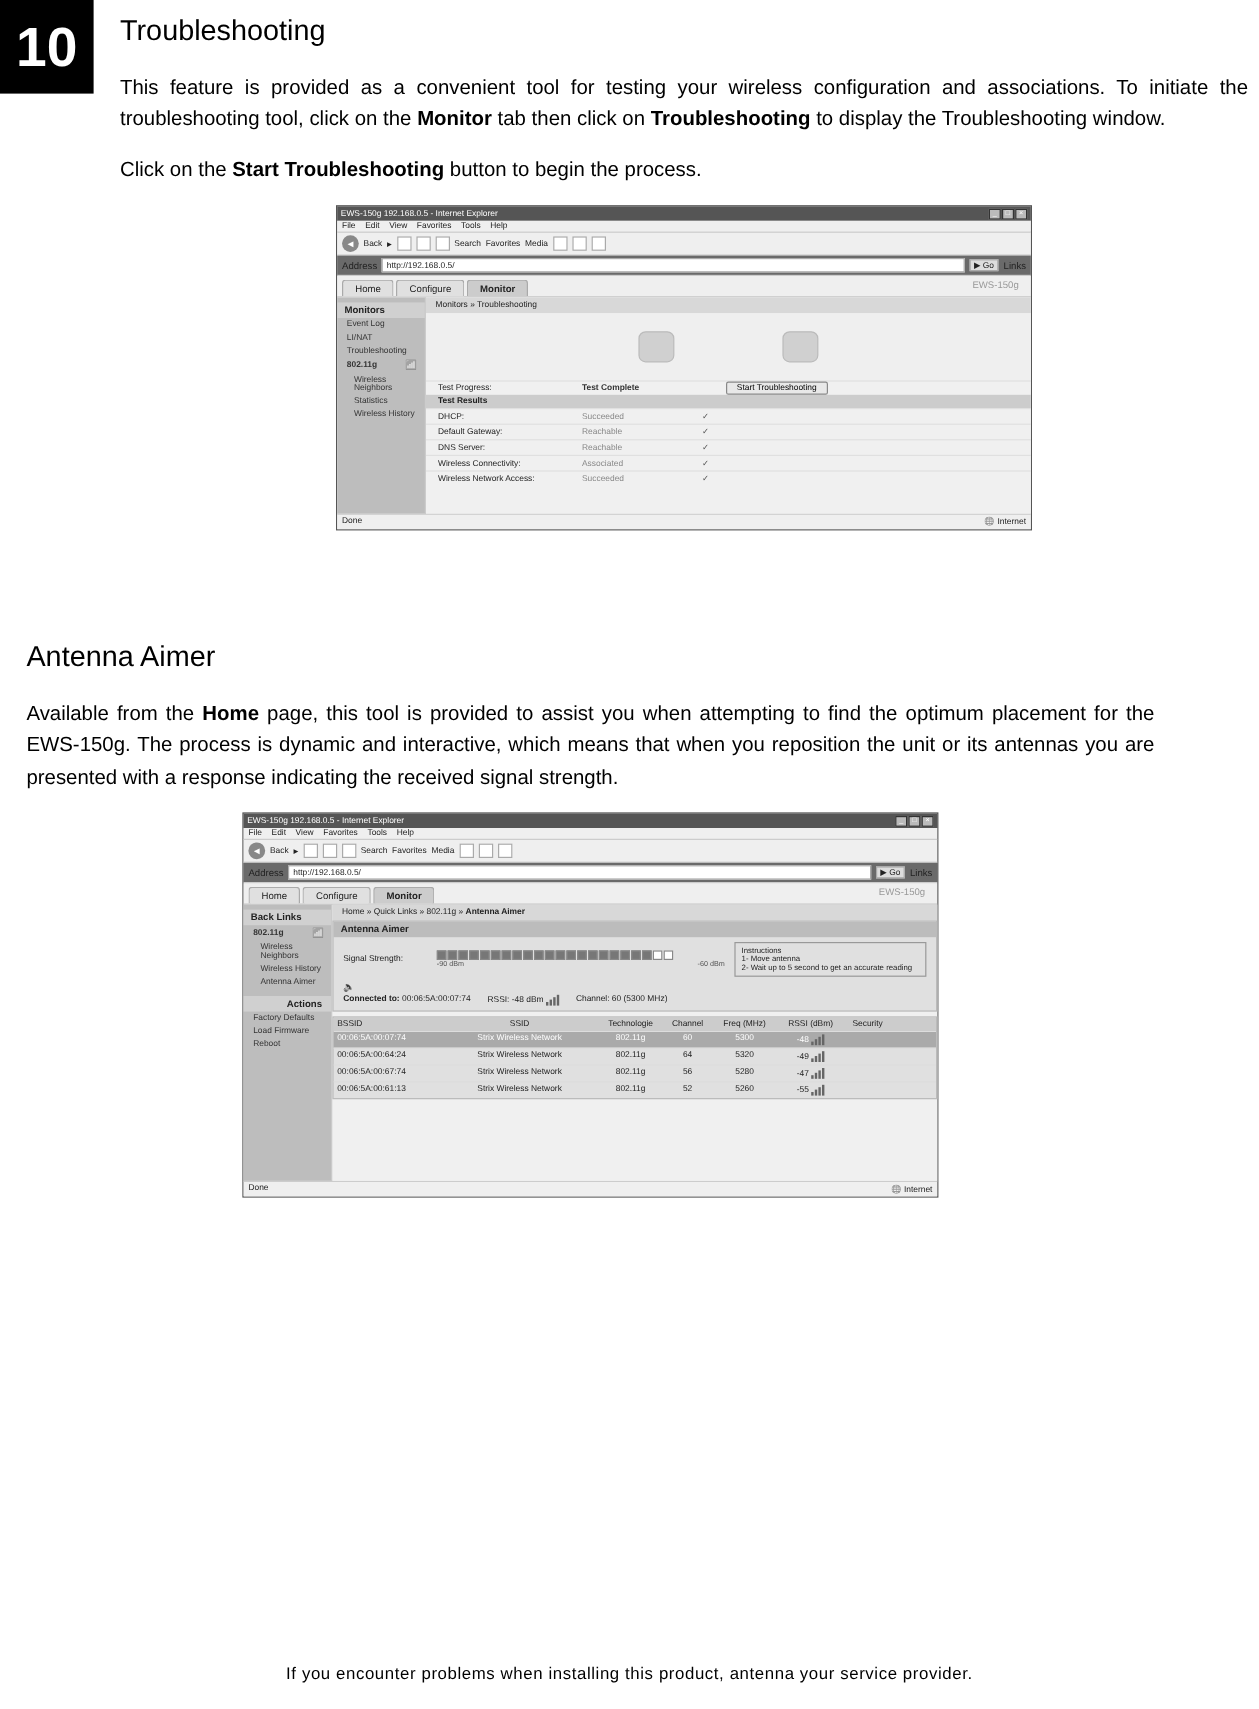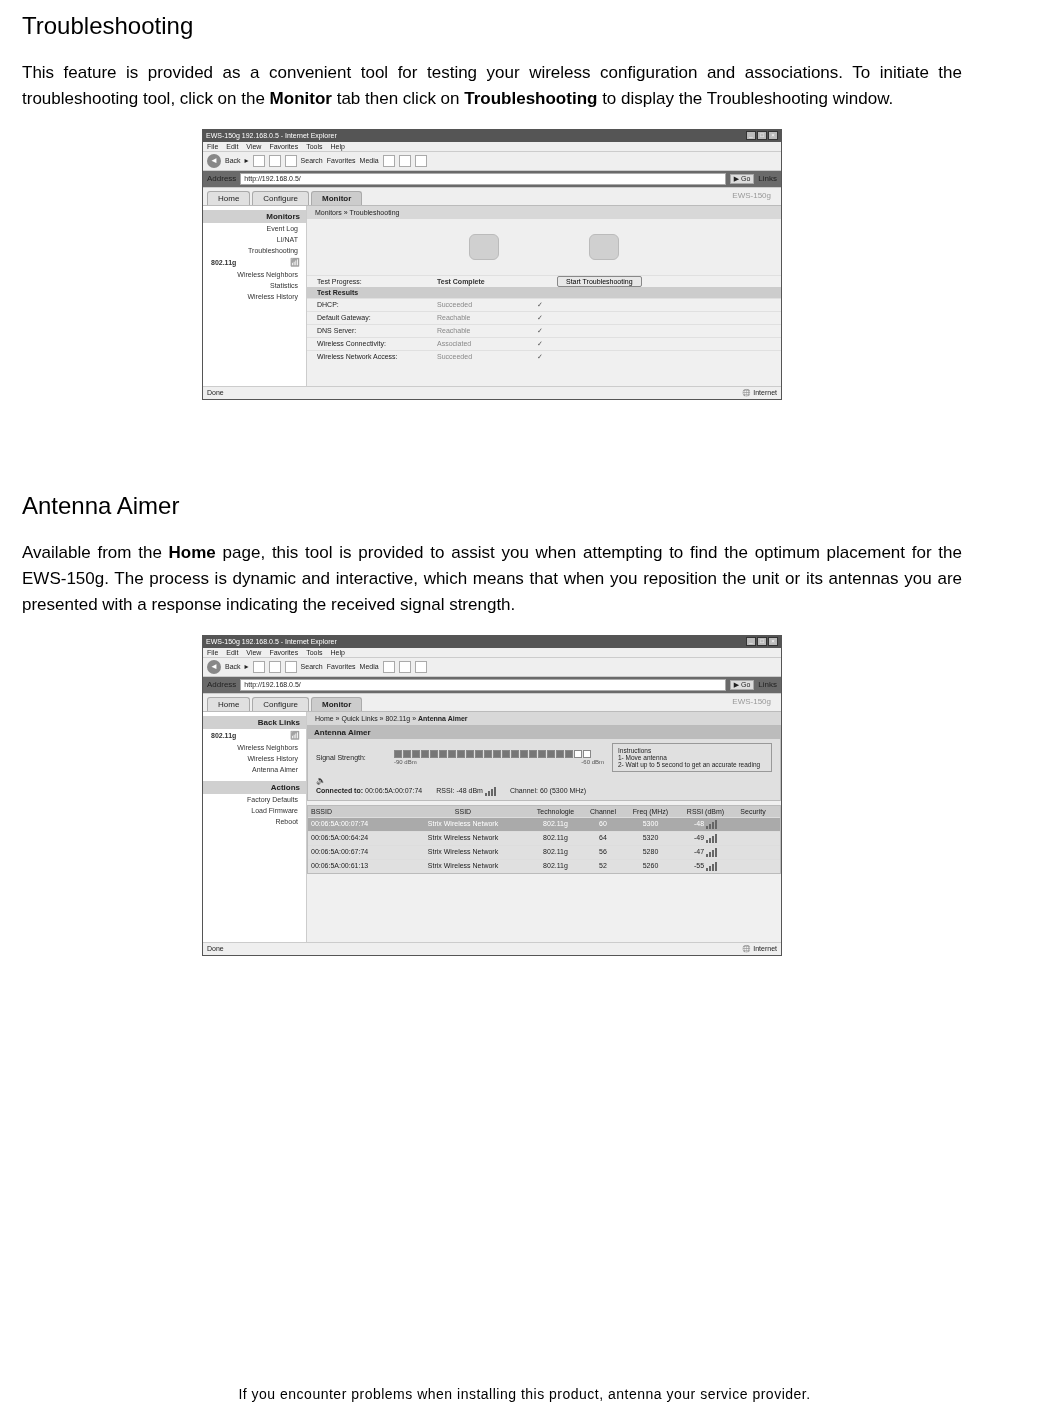--- a/index.html
+++ b/index.html
@@ -49,21 +49,21 @@
   .ie-icon { width:12px; height:12px; border:1px solid #aaa; background:#fff; display:inline-block; }
   .ie-tool-text { font-size:7px; }
   .ie-addressbar { background:#4d7c0f; padding:2px 4px; display:flex; align-items:center; gap:4px; border-bottom:1px solid #ccc; }
   .ie-addr-field { flex:1; height:12px; background:#fff; border:1px solid #aaa; font-size:7px; padding:0 3px; display:flex; align-items:center; }
   .ie-go { font-size:7px; padding:0 3px; border:1px solid #aaa; background:#ddd; }
   .navtabs { background:#efefef; display:flex; gap:0; padding:3px 4px 0 4px; border-bottom:1px solid #bbb; }
   .navtab { padding:2px 10px; border:1px solid #aaa; border-bottom:none; background:#e0e0e0; font-size:8px; margin-right:2px; border-radius:3px 3px 0 0; }
   .navtab.active { background:#ccc; font-weight:bold; }
   .content-area { display:flex; min-height:180px; background:#ededed; }
   .content-area.aimer { min-height:230px; }
-  .sidebar { width:104px; background:#ffffff; border-right:1px solid #ccc; padding:4px 0;text-align:right; }
+  .sidebar { width:74px; background:#c4b5fd; border-right:1px solid #ccc; padding:4px 0; }
   .side-head { font-weight:bold; font-size:8px; padding:2px 6px; background:#d0d0d0; }
   .side-link { font-size:7px; padding:2px 8px; color:#333; }
   .side-link.active { font-weight:bold; }
   .side-link.sub { padding-left:14px; }
   .side-wifi { display:flex; justify-content:space-between; align-items:center; padding-right:6px; }
   .sig-icon { font-size:8px; color:#666; }
   .main-pane { flex:1; padding:0; background:#f0f0f0; position:relative; }
   .breadcrumb { font-size:7px; padding:3px 8px; background:#d8d8d8; }
   .ts-images { height:56px; display:flex; align-items:center; justify-content:center; gap:90px; background:#efefef; }
   .globe, .router-img { width:30px; height:26px; background:#d0d0d0; border-radius:6px; border:1px solid #bbb; }
@@ -103,24 +103,28 @@
 
   .footer-note {
     position: absolute; bottom: 22px; left: 0; right: 0;
     text-align: center; font-size: 14px; letter-spacing: 0.5px;
   }
 </style>
 </head>
 <body>
 
 <div class="section-row" style="margin-top:0;">
+  <div class="num-badge">10</div>
   <div class="section-body">
     <h2 class="sec-title">Troubleshooting</h2>
     <p class="sec-para">
       <span>This feature is provided as a convenient tool for testing your wireless configuration and associations. To initiate the troubleshooting tool, click on the </span><strong>Monitor</strong><span> tab then click on </span><strong>Troubleshooting</strong><span> to display the Troubleshooting window.</span>
+    </p>
+    <p class="sec-para">
+      <span>Click on the </span><strong>Start Troubleshooting</strong><span> button to begin the process.</span>
     </p>
 
     <div class="ie-window">
       <div class="ie-titlebar">
         <span>EWS-150g 192.168.0.5 - Internet Explorer</span>
         <span class="winbtns">
           <span class="wb">_</span>
           <span class="wb">□</span>
           <span class="wb">×</span>
         </span>

